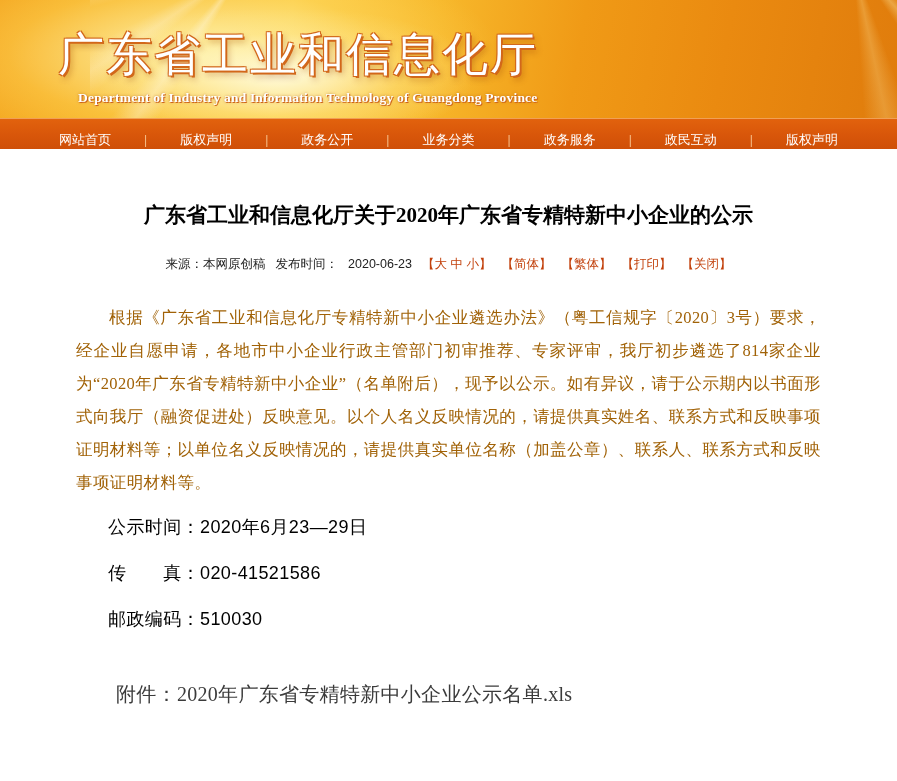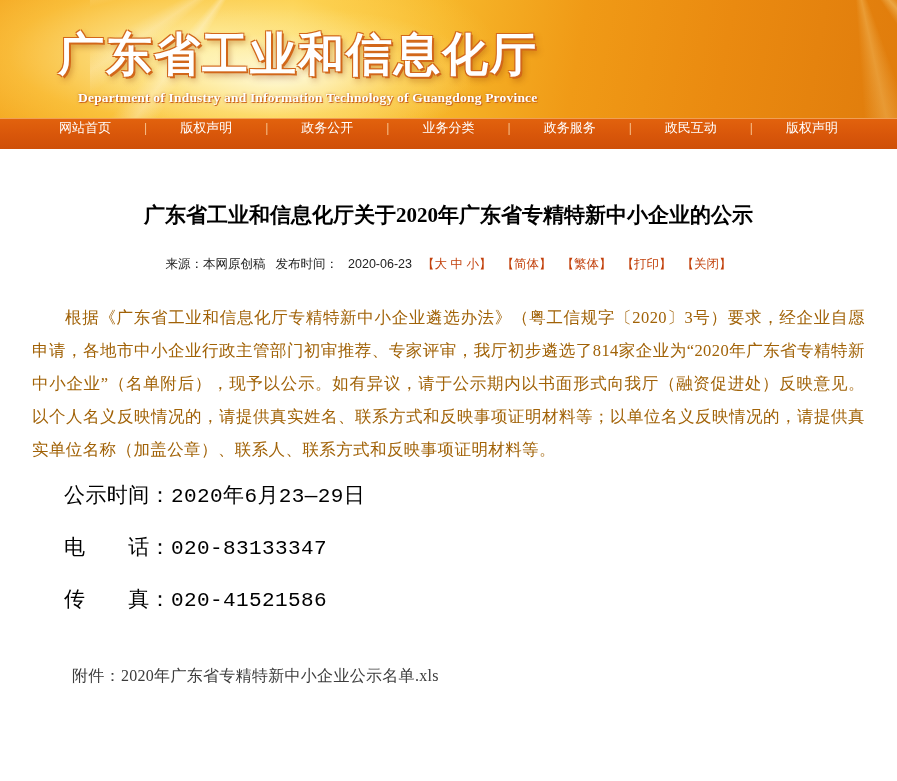--- a/index.html
+++ b/index.html
@@ -69,21 +69,21 @@
     pointer-events: none;
   }
   .banner-text {
     position: absolute;
     left: 58px;
     top: 24px;
     z-index: 3;
   }
   .banner-title {
     font-family: "Liberation Serif", serif;
-    font-weight: bold;
+    font-weight: normal;
     font-size: 46px;
     letter-spacing: 2px;
     color: #ffffff;
     text-shadow:
        2px 2px 0 #d2671a,
        -1px -1px 0 #d2671a,
        1px -1px 0 #d2671a,
        -1px 1px 0 #d2671a,
        3px 4px 6px rgba(150,60,0,0.45);
     white-space: nowrap;
@@ -98,21 +98,21 @@
     text-shadow: 1px 1px 0 #cf641a, 0 0 3px rgba(160,70,0,0.6);
     white-space: nowrap;
     padding-left: 20px;
   }
 
   
   .navbar {
     height: 30px;
     background: linear-gradient(180deg, #e2620d 0%, #d9570a 50%, #cf4f08 100%);
     display: flex;
-    align-items: flex-start;
+    align-items: flex-end;
     border-top: 1px solid #f0a055;
   }
   .nav-inner {
     display: flex;
     align-items: center;
     width: 100%;
     padding: 0 28px;
     box-sizing: border-box;
   }
   .nav-item {
@@ -125,21 +125,21 @@
     white-space: nowrap;
   }
   .nav-sep {
     color: #f7c08b;
     font-size: 12px;
     padding: 0 2px;
   }
 
   
   .doc {
-    padding: 0 32px;
+    padding: 0 76px;
     box-sizing: border-box;
   }
   .doc-title {
     margin-top: 52px;
     text-align: center;
     font-family: "Liberation Serif", serif;
     font-weight: bold;
     font-size: 21px;
     color: #000000;
     line-height: 1.4;
@@ -160,32 +160,32 @@
     font-family: "Liberation Serif", serif;
     font-size: 16.5px;
     line-height: 2.0;
     color: #a16207;
     text-align: justify;
     text-indent: 2em;
     letter-spacing: 0.4px;
   }
   .info-line {
     margin-top: 10px;
-    font-family: Liberation Mono, monospace;
-    font-size: 21px;
+    font-family: Liberation Sans, sans-serif;
+    font-size: 18px;
     line-height: 2.0;
     color: #000000;
     letter-spacing: 0.4px;
     padding-left: 32px;
   }
   .attach {
     margin-top: 44px;
     padding-left: 40px;
     font-family: "Liberation Serif", serif;
-    font-size: 16px;
+    font-size: 20px;
     color: #3b3b3b;
     letter-spacing: 0.3px;
   }
   .attach .att-link { color: #3b3b3b; text-decoration: none; cursor: pointer; }
 </style>
 </head>
 <body>
 
 <div class="banner">
   <div class="glow"></div>
@@ -219,20 +219,20 @@
 
   <div class="doc-title">广东省工业和信息化厅关于2020年广东省专精特新中小企业的公示</div>
 
   <div class="meta">
     <span class="meta-label">来源：</span><span class="meta-label">本网原创稿</span><span class="meta-gap"></span><span>发布时间：</span><span class="meta-gap"></span><span>2020-06-23</span><span class="meta-gap"></span><span class="lnk">【大 中 小】</span><span class="meta-gap"></span><span class="lnk">【简体】</span><span class="meta-gap"></span><span class="lnk">【繁体】</span><span class="meta-gap"></span><span class="lnk">【打印】</span><span class="meta-gap"></span><span class="lnk">【关闭】</span>
   </div>
 
   <div class="para">根据《广东省工业和信息化厅专精特新中小企业遴选办法》（粤工信规字〔2020〕3号）要求，经企业自愿申请，各地市中小企业行政主管部门初审推荐、专家评审，我厅初步遴选了814家企业为“2020年广东省专精特新中小企业”（名单附后），现予以公示。如有异议，请于公示期内以书面形式向我厅（融资促进处）反映意见。以个人名义反映情况的，请提供真实姓名、联系方式和反映事项证明材料等；以单位名义反映情况的，请提供真实单位名称（加盖公章）、联系人、联系方式和反映事项证明材料等。</div>
 
   <div class="info-line">公示时间：2020年6月23—29日</div>
-  <div class="info-line">电　　话：020-83133347</div>
   <div class="info-line">传　　真：020-41521586</div>
+  <div class="info-line">邮政编码：510030</div>
 
   <div class="attach">
     <span>附件：</span><span class="att-link">2020年广东省专精特新中小企业公示名单.xls</span>
   </div>
 
 </div>
 
 </body></html>

